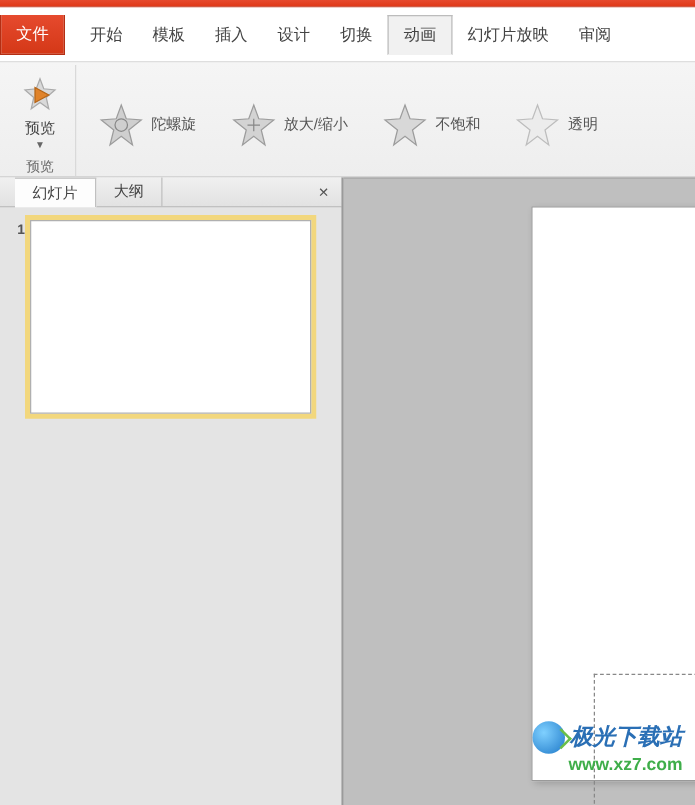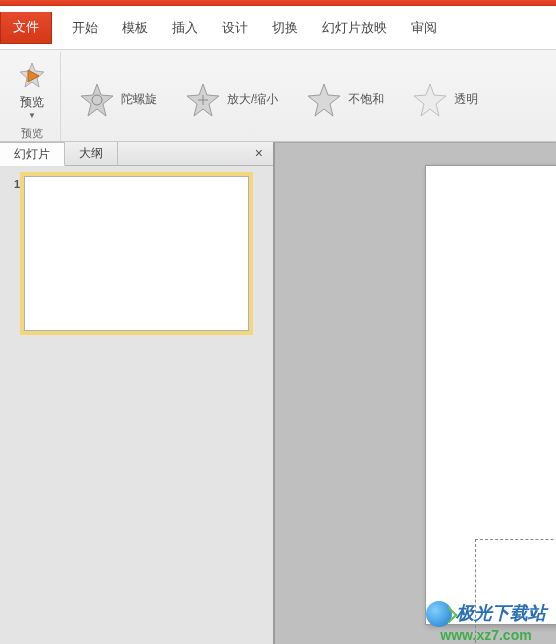--- a/index.html
+++ b/index.html
@@ -140,20 +140,21 @@
     color: #444;
     border-right: 1px solid #c0c0c0;
     display: flex;
     align-items: center;
   }
   .panel-tab.active {
     background: #fdfdfd;
     border-top: 1px solid #bcbcbc;
     border-bottom: 1px solid #fdfdfd;
     margin-bottom: -1px;
+    margin-left: 12px;
   }
   .panel-close {
     margin-left: auto;
     padding: 3px 10px;
     font-size: 14px;
     color: #555;
     cursor: pointer;
   }
   .thumbs-area {
     flex: 1;
@@ -202,23 +203,23 @@
     position: absolute;
     top: 396px;
     left: 200px;
     width: 300px;
     height: 200px;
     border: 1px dashed #888;
     background: transparent;
   }
   .watermark {
     position: absolute;
-    bottom: 0;
+    bottom: 24px;
     right: 10px;
-    text-align: center;
+    text-align: right;
     line-height: 1.2;
     z-index: 20;
   }
   .wm-title {
     font-size: 18px;
     font-weight: bold;
     color: #2a6fb5;
     font-style: italic;
     display: flex;
     align-items: center;
@@ -252,20 +253,21 @@
 
 <div class="title-bar"></div>
 
 <div class="menu-bar">
   <div class="file-tab">文件</div>
   <div class="menu-item">开始</div>
   <div class="menu-item">模板</div>
   <div class="menu-item">插入</div>
   <div class="menu-item">设计</div>
   <div class="menu-item">切换</div>
+  <div class="menu-item active">动画</div>
   <div class="menu-item">幻灯片放映</div>
   <div class="menu-item">审阅</div>
 </div>
 
 <div class="ribbon">
   <div class="ribbon-group">
     <div class="preview-btn">
       <div class="preview-icon">
         <svg width="30" height="30" viewBox="0 0 30 30">
           <polygon points="15,2 18,10 27,11 20,17 22,26 15,21 8,26 10,17 3,11 12,10" fill="#d9d9d9" stroke="#aaa"></polygon>

